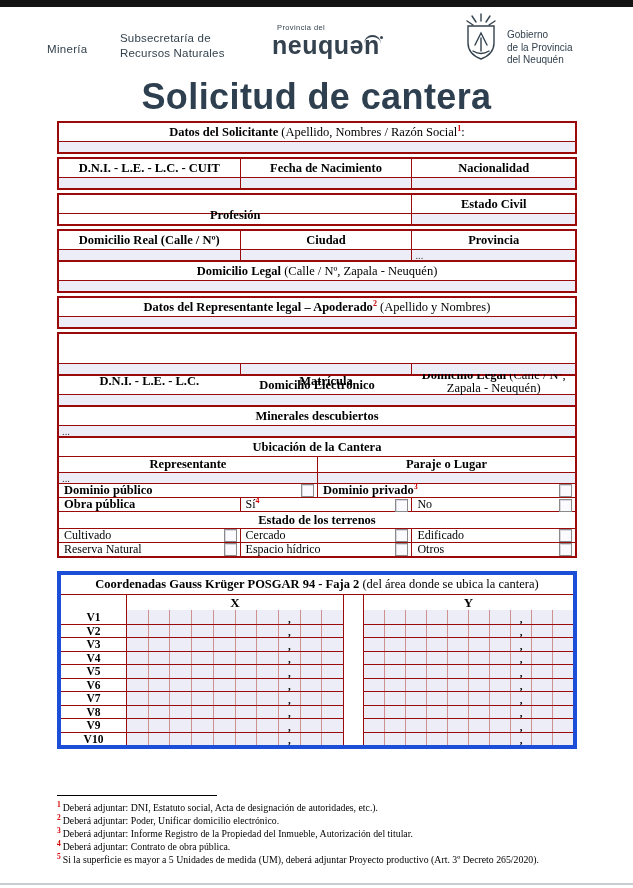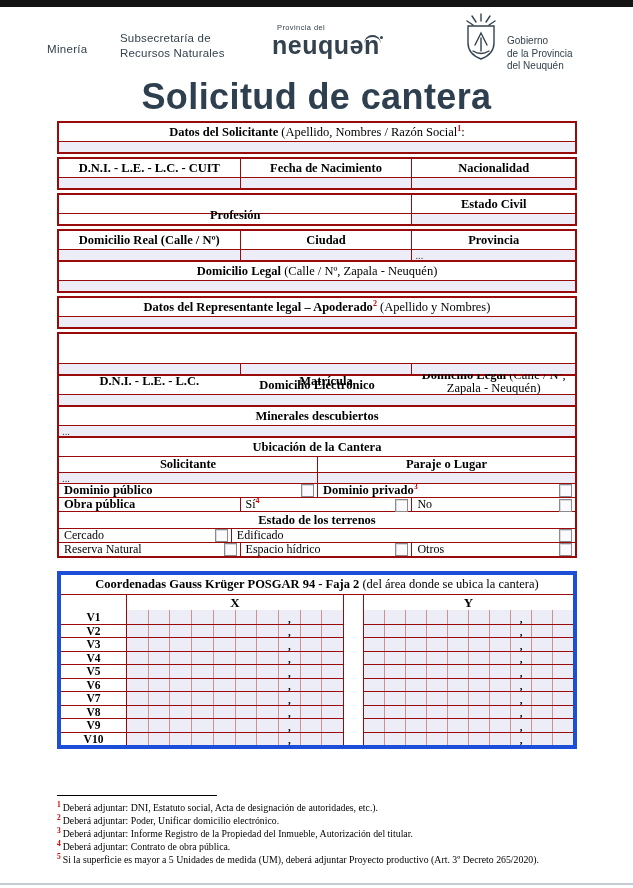--- a/index.html
+++ b/index.html
@@ -18,21 +18,21 @@
   .logo { position:absolute; left:272px; top:16px; }
   .prov-del { font-size:7.5px; letter-spacing:.4px; margin-left:5px; }
   .neuq-wrap { position:relative; display:inline-block; }
   .neuq { font-size:25px; font-weight:bold; letter-spacing:.5px; line-height:26px; }
   .n-arc { position:absolute; right:-1px; top:3px; width:17px; height:8px;
            border:2.6px solid #33424e; border-bottom:none; border-left:none; border-right:none;
            border-radius:9px 9px 0 0; }
   .n-arc:before { content:""; position:absolute; right:-2px; top:-1px; width:3px; height:3px;
            border-radius:50%; background:#33424e; }
   .escudo { position:absolute; left:461px; top:6px; }
-  .gob-text { position:absolute; left:507px; top:28px; font-size:10px; line-height:12.5px; }
+  .gob-text { position:absolute; left:507px; top:22px; font-size:10px; line-height:12.5px; }
 
   .page-title { position:absolute; top:76px; left:0; width:633px; text-align:center;
     font-family:"Liberation Sans", sans-serif; font-weight:bold; font-size:36px;
     color:#2e3f50; letter-spacing:.4px; }
 
   
   .form-area { position:absolute; left:57px; top:121px; width:520px; }
   .blk { border:2px solid #9a0a0a; background:#fff; box-sizing:border-box; }
   .blk.gap { margin-top:3px; }
   .blk.join { margin-top:-2px; }
@@ -234,21 +234,21 @@
   <div class="blk join">
     <div class="row hrow">Minerales descubiertos</div>
     <div class="row erow">
         <div class="w3">...</div>
       </div>
   </div>
 
   <div class="blk join">
     <div class="row hrow">Ubicación de la Cantera</div>
     <div class="row deprow">
-      <div class="h50">Solicitante</div>
+      <div class="h50">Representante</div>
       <div class="h50">Paraje o Lugar</div>
     </div>
     <div class="row erow">
       <div class="h50">...</div>
       <div class="h50"></div>
     </div>
     <div class="row cbrow">
       <div class="h50">
           <span class="lab-b">Dominio público</span>
           <span class="cb"></span>
@@ -266,20 +266,24 @@
           <span><span>Sí</span><span class="rsup">4</span></span>
           <span class="cb"></span>
         </div>
       <div class="w3 midcell">
           <span>No</span>
           <span class="cb"></span>
         </div>
     </div>
     <div class="row hrow" style="height:17px;line-height:17px;">Estado de los terrenos</div>
     <div class="row cbrow">
+      <div class="w1">
+          <span>Cultivado</span>
+          <span class="cb"></span>
+        </div>
       <div class="w2">
           <span>Cercado</span>
           <span class="cb"></span>
         </div>
       <div class="w3">
           <span>Edificado</span>
           <span class="cb"></span>
         </div>
     </div>
     <div class="row cbrow">

